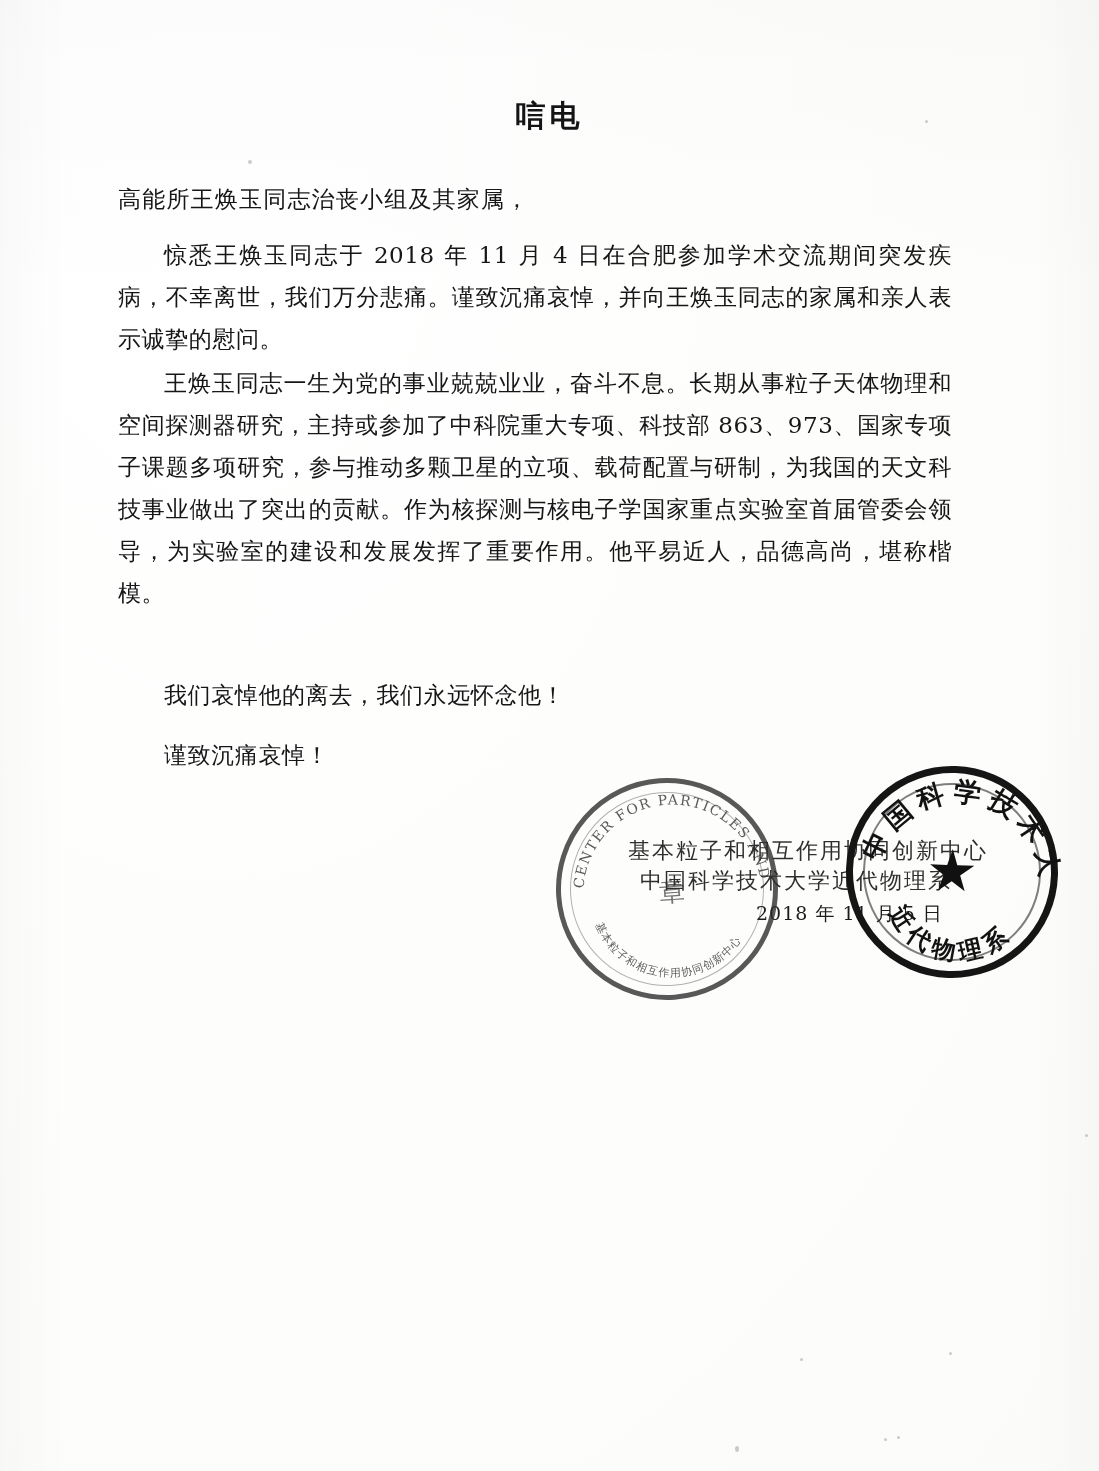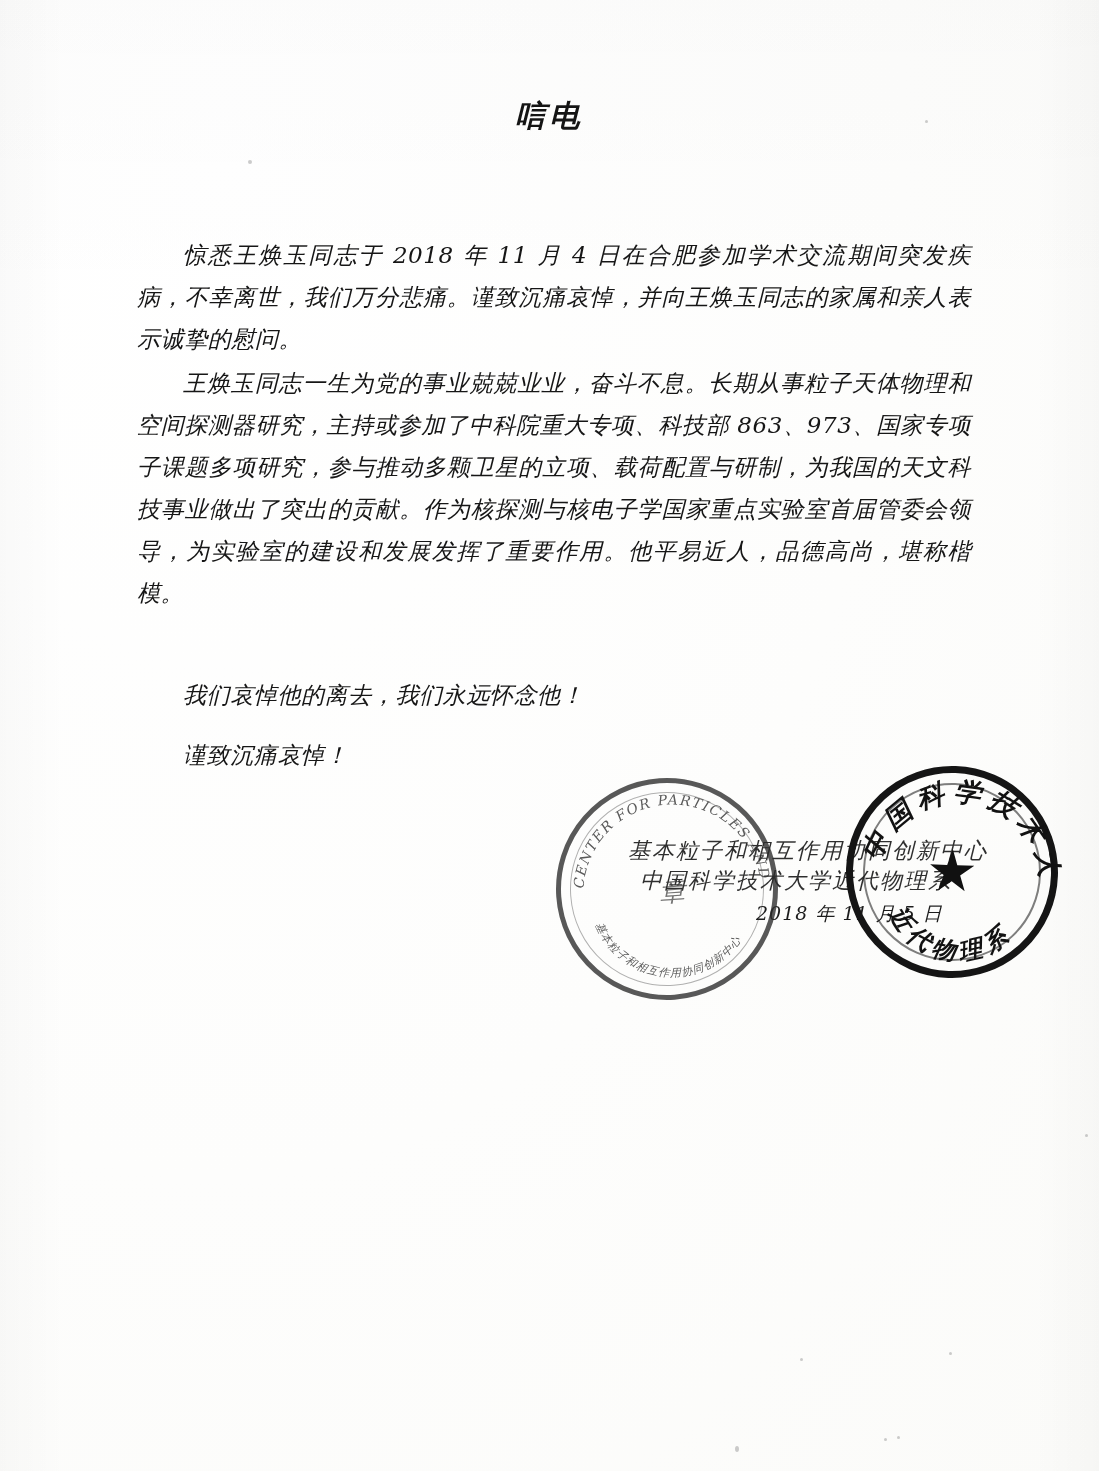--- a/index.html
+++ b/index.html
@@ -31,21 +31,20 @@
       linear-gradient(180deg, rgba(0,0,0,0.012) 0%, rgba(0,0,0,0) 22%),
       linear-gradient(90deg, rgba(0,0,0,0.02) 0%, rgba(0,0,0,0) 6%, rgba(0,0,0,0) 94%, rgba(0,0,0,0.018) 100%);
     pointer-events:none;
   }
 
   .doc {
     position: absolute;
     left: 0; top: 0;
     width: 1099px;
     height: 1315px;
-    font-style: italic;
   }
 
   .title {
     position: absolute;
     left: 0; right: 0;
     top: 96px;
     text-align: center;
     font-size: 30px;
     letter-spacing: 4px;
     font-weight: 700;
@@ -66,21 +65,21 @@
     position: absolute;
     left: 118px;
     width: 834px;
     font-size: 23px;
     line-height: 42px;
     letter-spacing: 0.6px;
     text-align: justify;
     text-justify: inter-character;
     color: #161616;
   }
-  .indent { text-indent: 2em; margin-left: 19px; }
+  .indent { text-indent: 2em; }
 
   #para1 { top: 234px; }
   #para2 { top: 362px; }
   #para3 { top: 546px; }
   #para4 { top: 674px; }
   #para5 { top: 734px; }
 
   
   .stamp-layer {
     position: absolute;
@@ -173,20 +172,21 @@
 </style>
 </head>
 <body>
 
 <div class="paper"></div>
 
 <div class="doc">
 
   <div class="title">唁电</div>
 
+  <div class="salutation">高能所王焕玉同志治丧小组及其家属，</div>
 
   <div class="body-block indent" id="para1">惊悉王焕玉同志于 2018 年 11 月 4 日在合肥参加学术交流期间突发疾病，不幸离世，我们万分悲痛。谨致沉痛哀悼，并向王焕玉同志的家属和亲人表示诚挚的慰问。</div>
   <div class="body-block indent" id="para2">王焕玉同志一生为党的事业兢兢业业，奋斗不息。长期从事粒子天体物理和空间探测器研究，主持或参加了中科院重大专项、科技部 863、973、国家专项子课题多项研究，参与推动多颗卫星的立项、载荷配置与研制，为我国的天文科技事业做出了突出的贡献。作为核探测与核电子学国家重点实验室首届管委会领导，为实验室的建设和发展发挥了重要作用。他平易近人，品德高尚，堪称楷模。</div>
   <div class="body-block indent" id="para4">我们哀悼他的离去，我们永远怀念他！</div>
   <div class="body-block indent" id="para5">谨致沉痛哀悼！</div>
 
   <div class="stamp-line" id="stamp-text-1">基本粒子和相互作用协同创新中心</div>
   <div class="stamp-line" id="stamp-text-2">中国科学技术大学近代物理系</div>
   <div class="date-line">2018 年 11 月 5 日</div>
 

